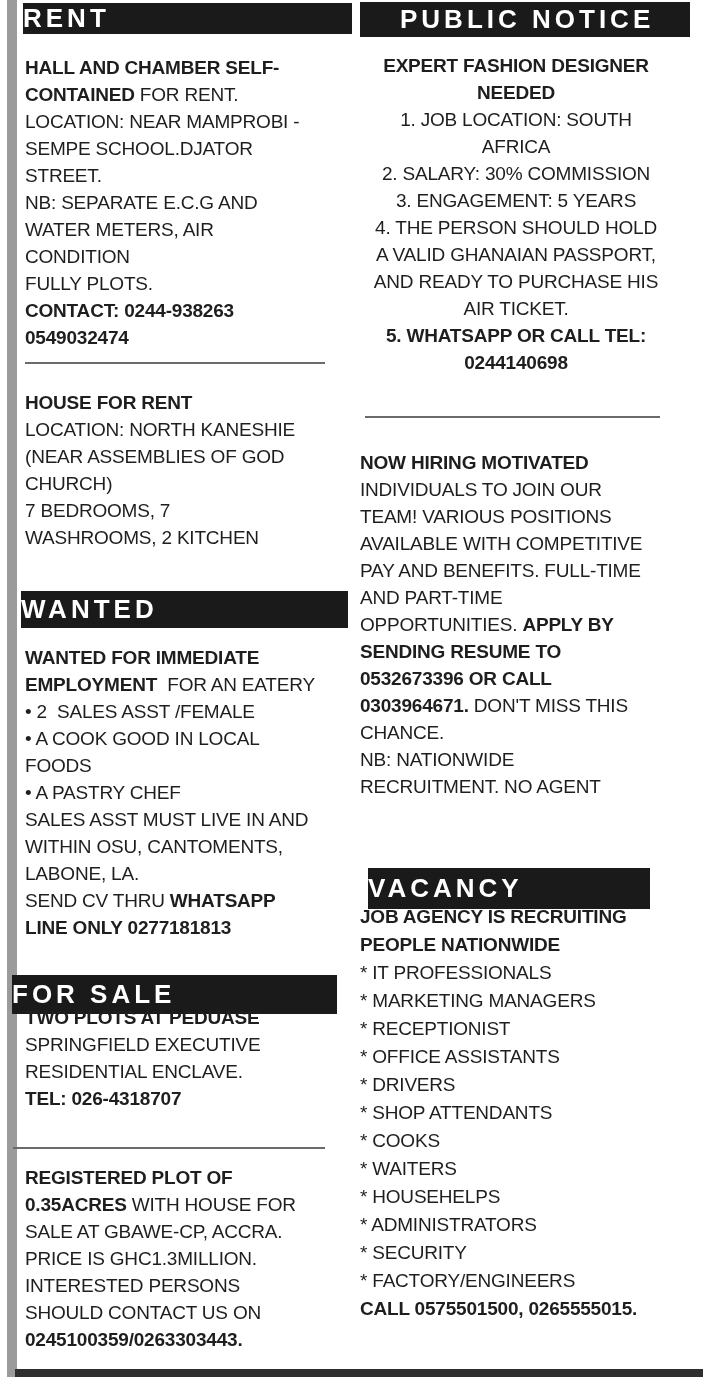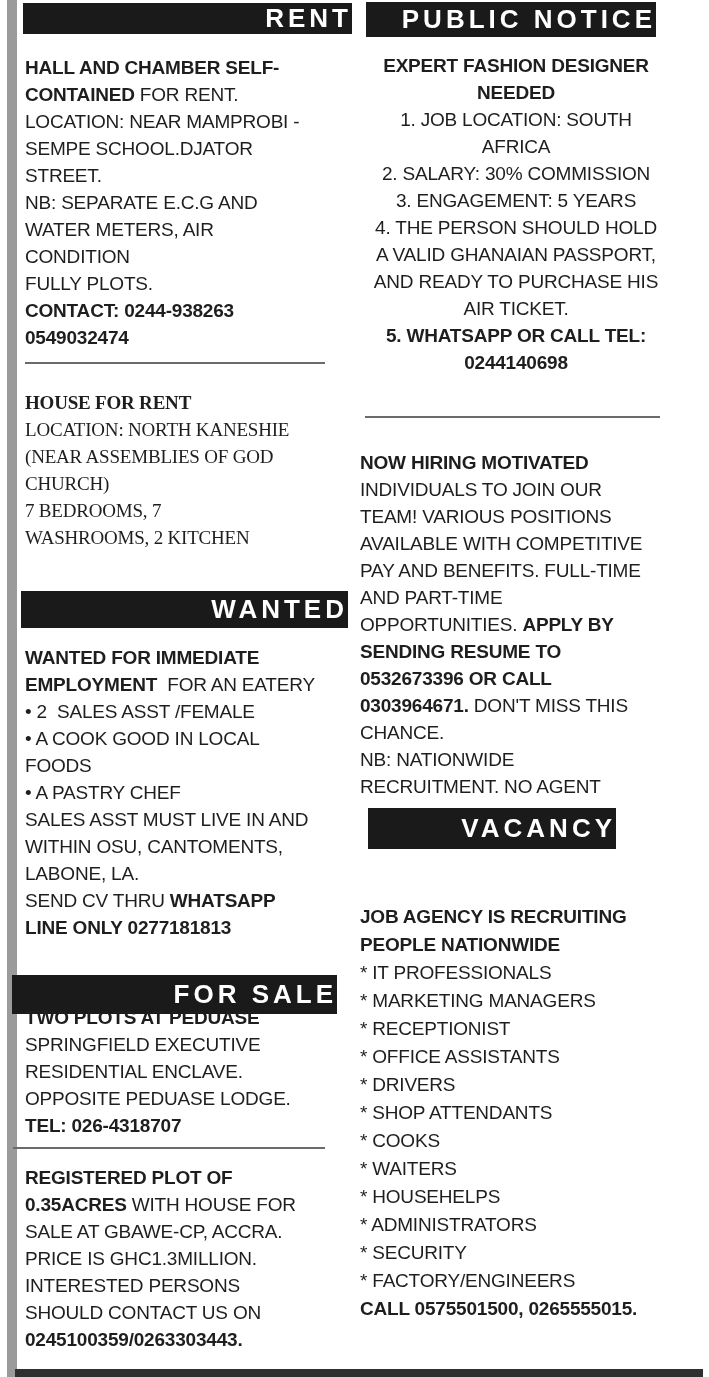--- a/index.html
+++ b/index.html
@@ -31,21 +31,21 @@
   .col-left  { left: 25px;  width: 324px; }
   .col-right { left: 360px; width: 312px; }
 
   .bar {
     position: absolute;
     background: #1a1a1a;
     color: #ffffff;
     font-weight: bold;
     font-size: 26px;
     letter-spacing: 4px;
-    text-align: right;
+    text-align: left;
     white-space: nowrap;
   }
   .ad {
     position: absolute;
     left: 0;
     width: 100%;
   }
   .ln {
     font-size: 19px;
     line-height: 27px;
@@ -56,34 +56,34 @@
   .dv {
     position: absolute;
     height: 0;
     border-top: 2px solid #6b6b6b;
   }
 
   
   .cl-s0-h  { left: -2px;  top: 3px;   width: 329px; height: 31px; line-height: 31px; }
   .cl-s0-a0 { top: 54px; }
   .cl-s0-d0 { top: 362px;  left: 0;     width: 300px; }
-  .cl-s0-a1 { top: 389px; font-family: Liberation Serif, serif; }
+  .cl-s0-a1 { top: 389px; }
   .cl-s1-h  { left: -4px;  top: 591px;  width: 327px; height: 37px; line-height: 37px; }
   .cl-s1-a0 { top: 644px; }
   .cl-s2-h  { left: -13px; top: 952px;  width: 325px; height: 39px; line-height: 39px; margin-top: 23px; }
   .cl-s2-a0 { top: 1004px; }
   .cl-s2-d0 { top: 1147px; left: -12px; width: 312px; }
   .cl-s2-a1 { top: 1164px; }
 
   
-  .cr-s0-h  { left: 6px;     top: 2px;   width: 290px; height: 35px; line-height: 35px; }
+  .cr-s0-h  { left: 0;     top: 2px;   width: 290px; height: 35px; line-height: 35px; padding-left: 40px; }
   .cr-s0-a0 { top: 52px; text-align: center; }
   .cr-s0-d0 { top: 416px;  left: 5px;   width: 295px; }
   .cr-s0-a1 { top: 449px; }
-  .cr-s1-h  { left: 8px;   top: 808px;  width: 248px; height: 41px; line-height: 41px; }
+  .cr-s1-h  { left: 8px;   top: 868px;  width: 282px; height: 41px; line-height: 41px; }
   .cr-s1-a0 { top: 903px; }
   .cr-s1-a0 .ln { line-height: 28px; }
 
   .partial-bar {
     position: absolute;
     left: 15px;
     top: 1369px;
     width: 688px;
     height: 8px;
     background: #2f2f2f;
@@ -130,21 +130,20 @@
       <div class="ln"><span>WITHIN OSU, CANTOMENTS,</span></div>
       <div class="ln"><span>LABONE, LA.</span></div>
       <div class="ln"><span>SEND CV THRU </span><span class="b">WHATSAPP</span></div>
       <div class="ln"><span class="b">LINE ONLY 0277181813</span></div>
     </div>
     <div class="bar cl-s2-h">FOR SALE</div>
     <div class="ad cl-s2-a0">
       <div class="ln"><span class="b">TWO PLOTS AT PEDUASE</span></div>
       <div class="ln"><span>SPRINGFIELD EXECUTIVE</span></div>
       <div class="ln"><span>RESIDENTIAL ENCLAVE.</span></div>
-      <div class="ln"><span>OPPOSITE PEDUASE LODGE.</span></div>
       <div class="ln"><span class="b">TEL: 026-4318707</span></div>
     </div>
     <div class="dv cl-s2-d0"></div>
     <div class="ad cl-s2-a1">
       <div class="ln"><span class="b">REGISTERED PLOT OF</span></div>
       <div class="ln"><span class="b">0.35ACRES</span><span> WITH HOUSE FOR</span></div>
       <div class="ln"><span>SALE AT GBAWE-CP, ACCRA.</span></div>
       <div class="ln"><span>PRICE IS GHC1.3MILLION.</span></div>
       <div class="ln"><span>INTERESTED PERSONS</span></div>
       <div class="ln"><span>SHOULD CONTACT US ON</span></div>

